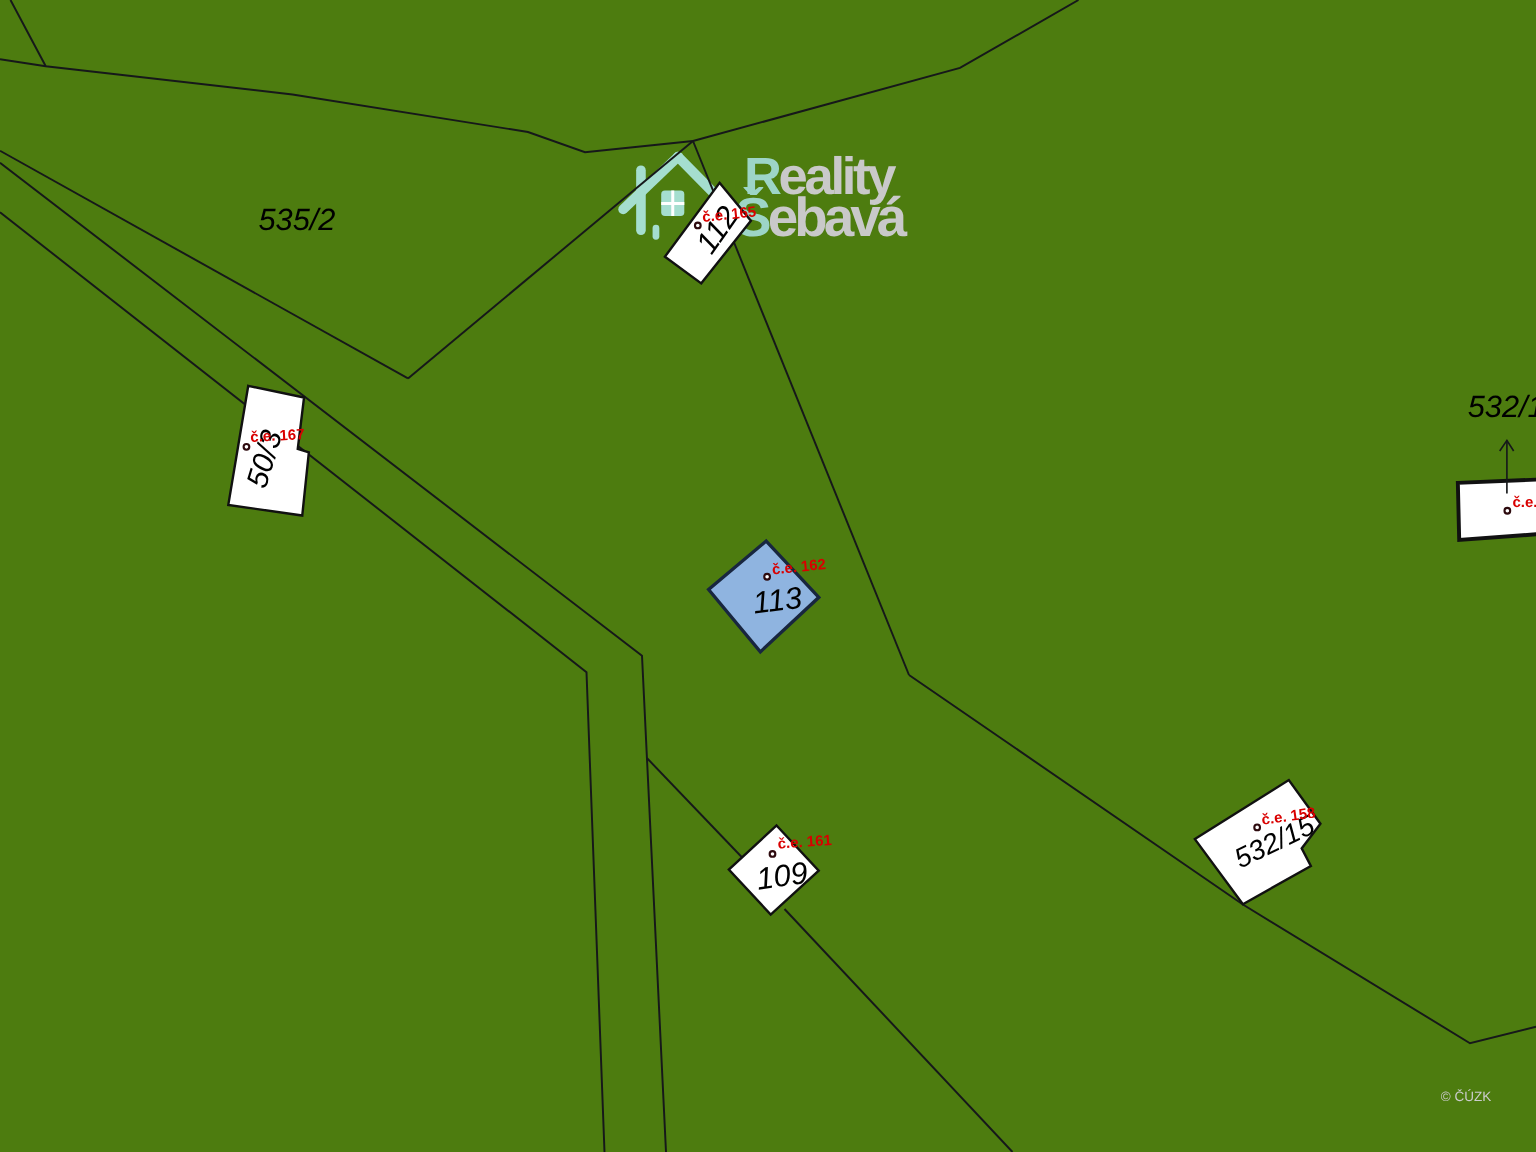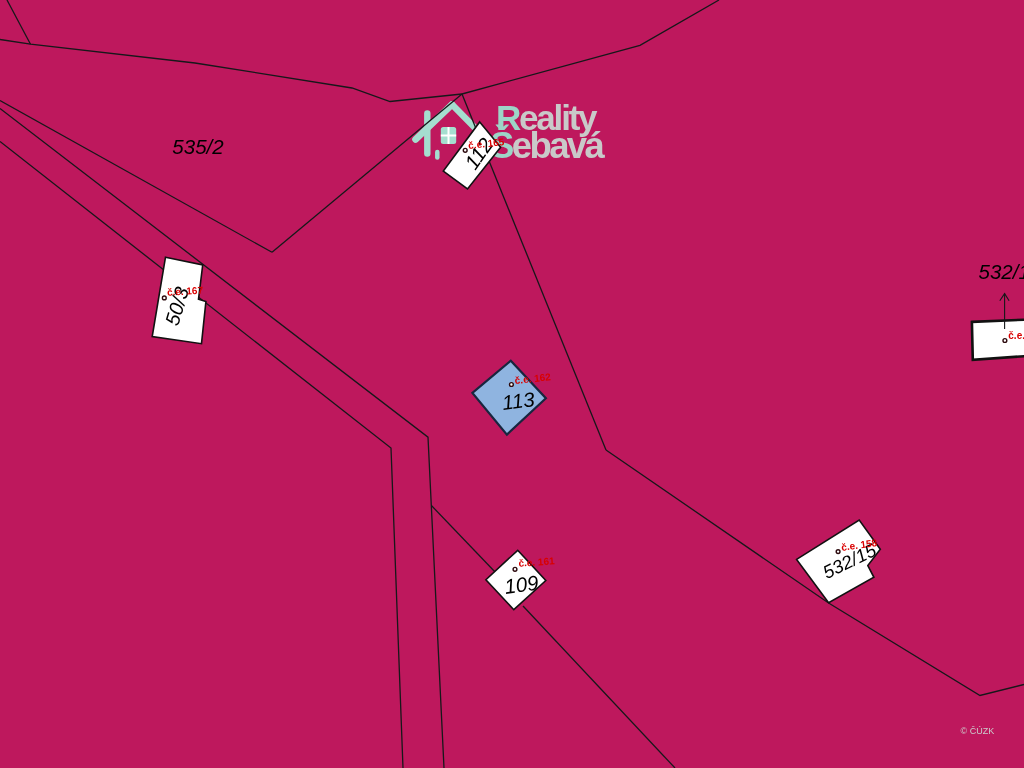--- a/index.html
+++ b/index.html
@@ -1,16 +1,16 @@
 <!DOCTYPE html>
 <html><head>
 <meta charset="utf-8">
 <style>
   html,body{margin:0;padding:0;background:#ffffff;}
-  #map{width:1024px;height:768px;position:relative;overflow:hidden;background:#be185d;}
+  #map{width:1024px;height:768px;position:relative;overflow:hidden;background:#4d7c0f;}
   text{font-family:"Liberation Sans", sans-serif;}
 </style>
 </head>
 <body>
 
 <div id="map">
 <svg width="1024" height="768" viewBox="0 0 1024 768" xmlns="http://www.w3.org/2000/svg">
 
   <g stroke="#a5decf" fill="none" stroke-linecap="round">
     <path d="M415.5,139.5 L452,104.5" stroke-width="6.6"></path>

